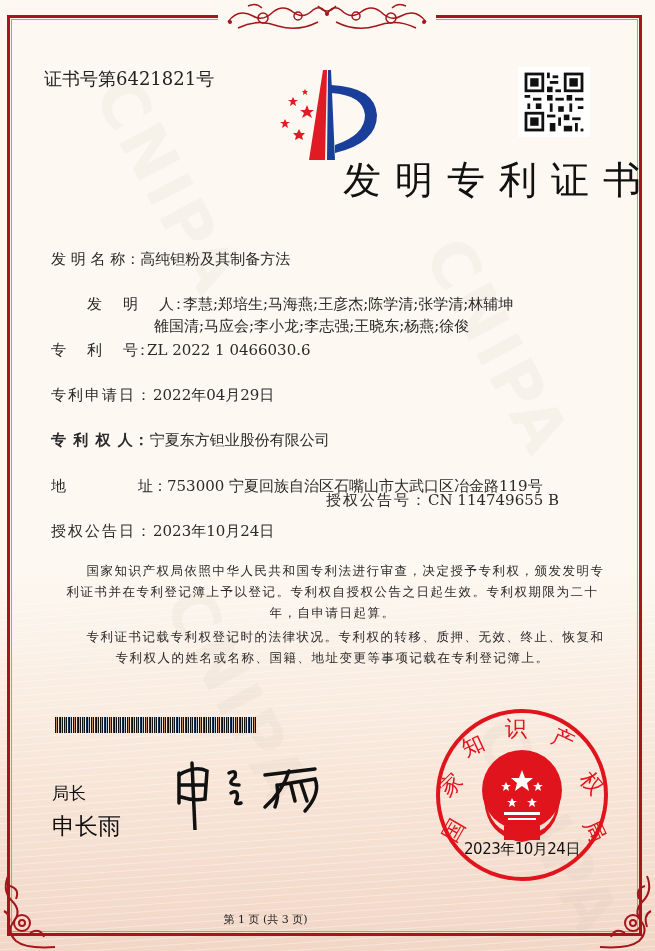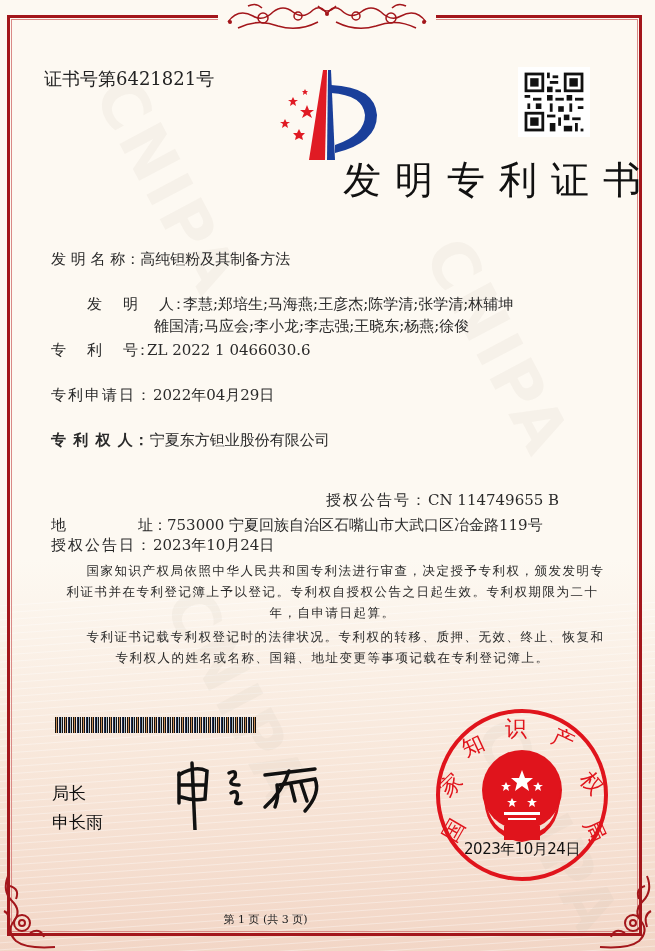--- a/index.html
+++ b/index.html
@@ -53,21 +53,21 @@
   .field .val { display:inline-block; }
   .para {
     position:absolute; left:56px; width:553px; font-size:12.5px; line-height:21px;
     color:#2a2a2a; letter-spacing:1.5px; text-indent:26px;text-align:center;
   }
   .barcode {
     position:absolute; left:55px; top:717px; width:201px; height:16px;
     background:repeating-linear-gradient(90deg, #111 0px, #111 1px, #c68b55 1px, #c68b55 2px, #111 2px, #111 3px, #f4e8dc 3px, #f4e8dc 4px, #1b2d55 4px, #1b2d55 5px, #111 5px, #111 6px, #9fb6c9 6px, #9fb6c9 7px, #111 7px, #111 8px, #f4e8dc 8px, #f4e8dc 9px);
   }
   .director-title { position:absolute; left:52px; top:782px; font-family:"DejaVu Sans", sans-serif; font-size:17px; color:#111; }
-  .director-name { position:absolute; left:52px; top:811px; font-family:"DejaVu Sans", sans-serif; font-size:17px; color:#111; }
+  .director-name { position:absolute; left:52px; top:811px; font-family:"DejaVu Sans", sans-serif; font-size:23px; color:#111; }
   .signature { position:absolute; left:165px; top:755px; width:180px; height:75px; }
   .seal { position:absolute; left:432px; top:706px; width:180px; height:178px; }
   .seal-date {
     position:absolute; left:432px; top:840px; width:180px; text-align:center;
     font-family:"DejaVu Sans", sans-serif; font-size:15px; color:#111; letter-spacing:-0.5px;
   }
   .page-footer {
     position:absolute; left:0; width:531px; top:912px; text-align:center;
     font-size:11px; color:#222;
   }
@@ -206,24 +206,24 @@
 
 <div class="field" style="top:386px;">
   <span class="lbl" style="letter-spacing:2px;">专利申请日：</span><span class="val">2022年04月29日</span>
 </div>
 
 <div class="field" style="top:431px;">
   <span class="lbl" style="letter-spacing:1px;font-weight:bold;">专 利 权 人：</span><span class="val">宁夏东方钽业股份有限公司</span>
 </div>
 
 <div class="field" style="top:477px;">
-  <span class="lbl" style="letter-spacing:-0.5px;margin-top:39px;">地　　　　　址：</span><span class="val">753000 宁夏回族自治区石嘴山市大武口区冶金路119号</span>
-</div>
-
-<div class="field" style="top:536px;">
+  <span class="lbl" style="letter-spacing:-0.5px;">地　　　　　址：</span><span class="val">753000 宁夏回族自治区石嘴山市大武口区冶金路119号</span>
+</div>
+
+<div class="field" style="top:522px;">
   <span class="lbl" style="letter-spacing:2px;">授权公告日：</span><span class="val">2023年10月24日</span>
 </div>
 <div class="field" style="top:491px; left:326px;">
   <span class="lbl" style="letter-spacing:2px;">授权公告号：</span><span class="val">CN 114749655 B</span>
 </div>
 
 <div class="para" style="top:560px;">国家知识产权局依照中华人民共和国专利法进行审查，决定授予专利权，颁发发明专利证书并在专利登记簿上予以登记。专利权自授权公告之日起生效。专利权期限为二十年，自申请日起算。</div>
 <div class="para" style="top:626px;">专利证书记载专利权登记时的法律状况。专利权的转移、质押、无效、终止、恢复和专利权人的姓名或名称、国籍、地址变更等事项记载在专利登记簿上。</div>
 
 <div class="barcode"></div>

